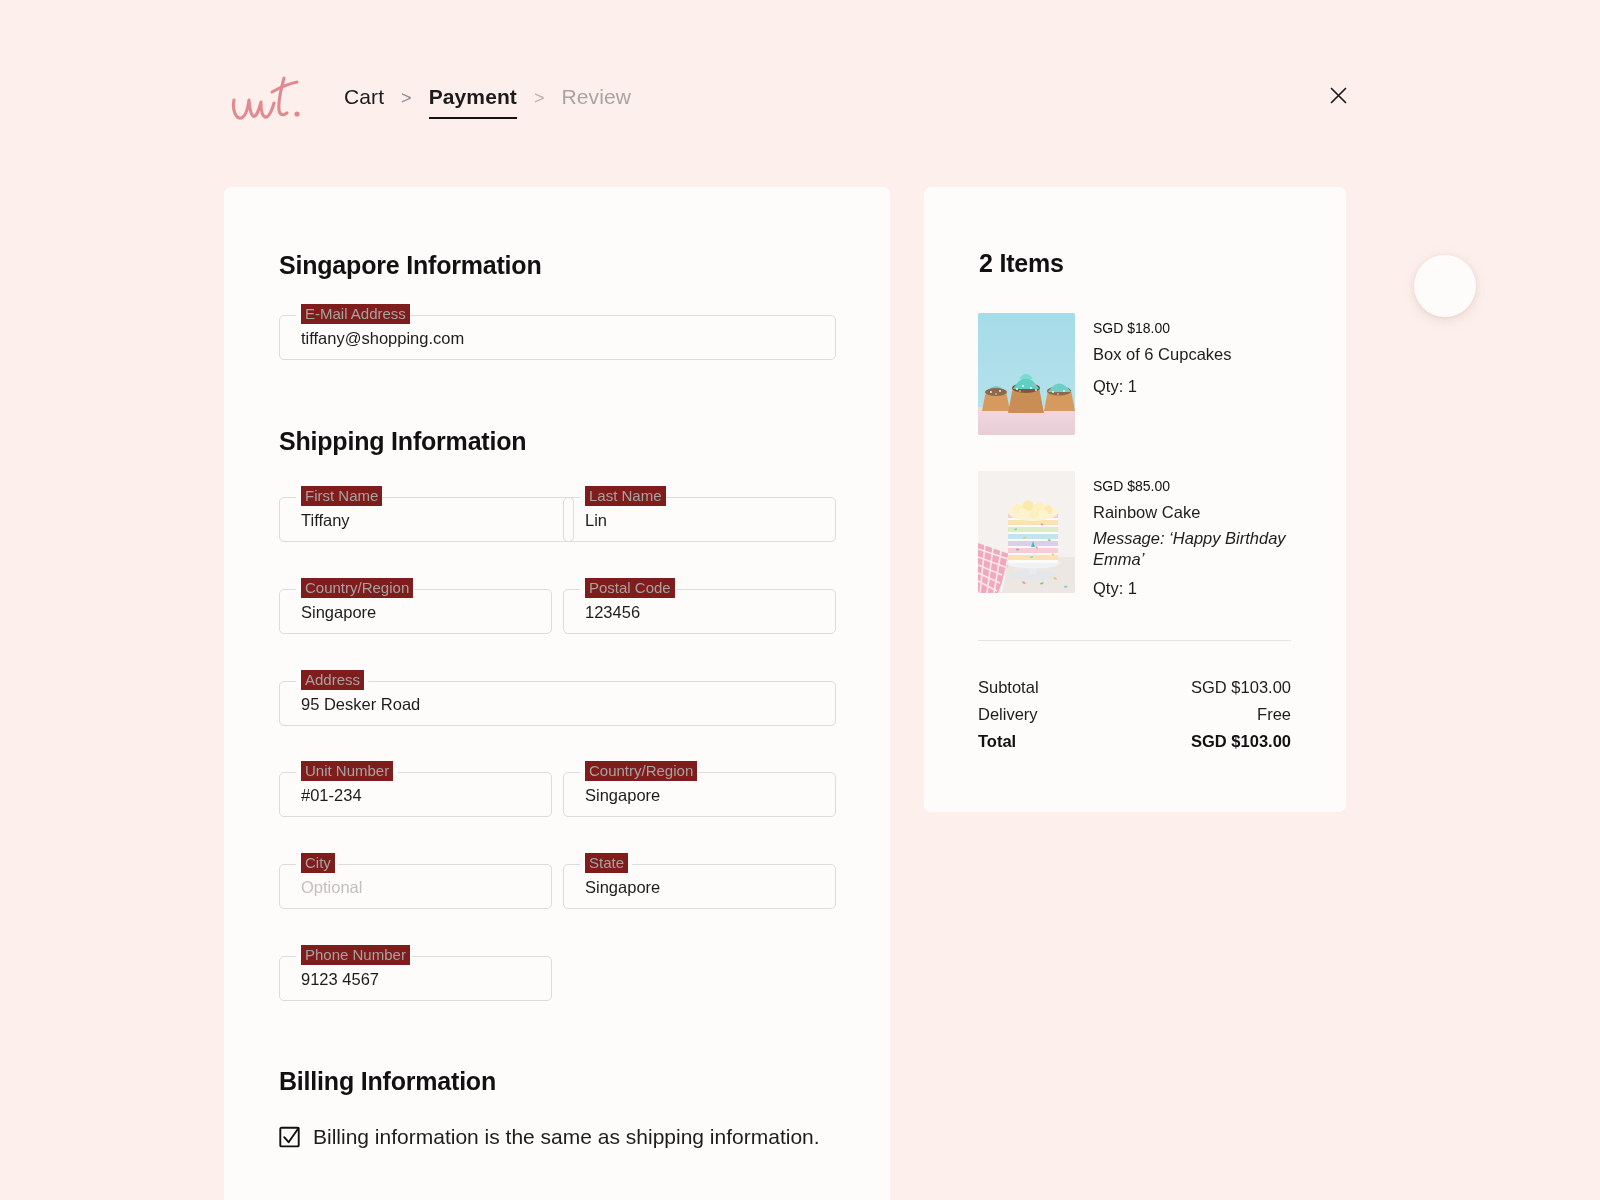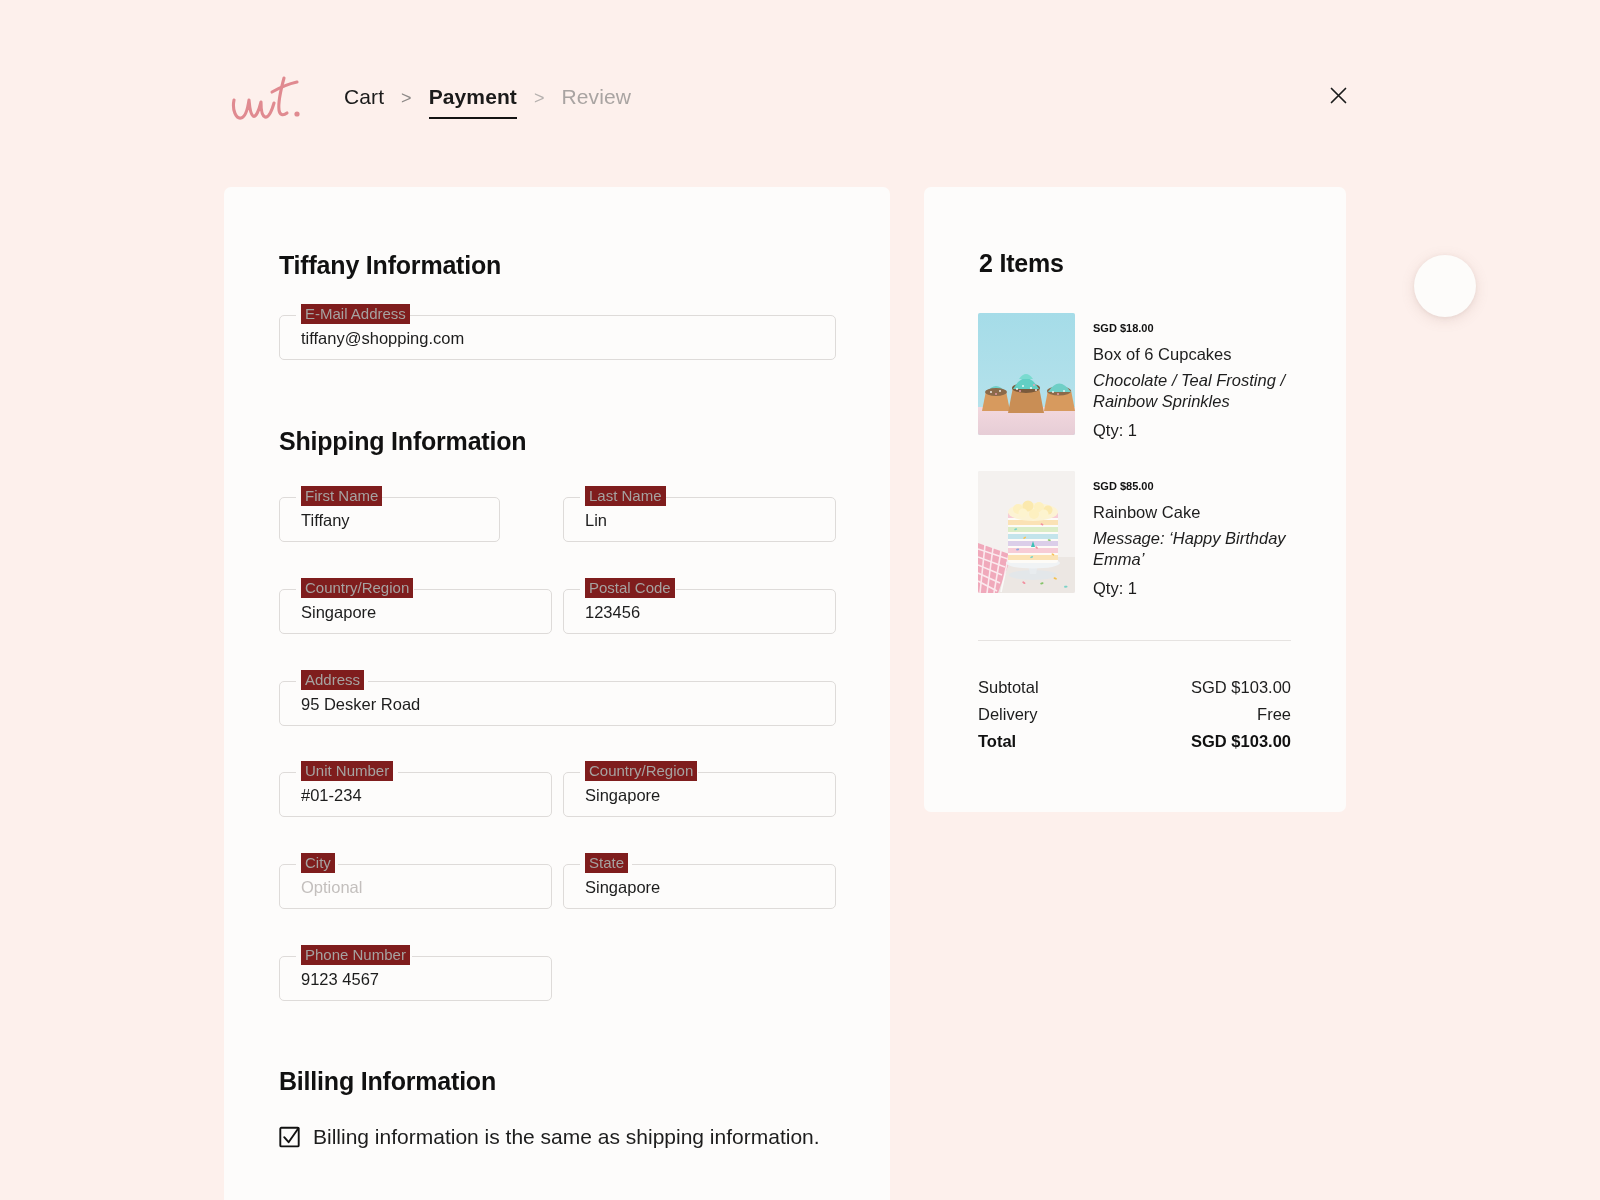--- a/index.html
+++ b/index.html
@@ -171,21 +171,21 @@
     top: 11px;
     font-size: 16.5px;
     color: #1d1d1d;
     line-height: 24px;
     white-space: nowrap;
   }
   .field .value.placeholder { color: #c3bfbd; }
 
   
   .f-email   { left: 55px;  top: 128px; width: 557px; }
-  .f-first   { left: 55px;  top: 310px; width: 221px; }
+  .f-first   { left: 55px;  top: 310px; width: 295px; }
   .f-last    { left: 339px; top: 310px; width: 273px; }
   .f-country { left: 55px;  top: 402px; width: 273px; }
   .f-postal  { left: 339px; top: 402px; width: 273px; }
   .f-address { left: 55px;  top: 494px; width: 557px; }
   .f-unit    { left: 55px;  top: 585px; width: 273px; }
   .f-country2{ left: 339px; top: 585px; width: 273px; }
   .f-city    { left: 55px;  top: 677px; width: 273px; text-align: right; }
   .f-state   { left: 339px; top: 677px; width: 273px; }
   .f-phone   { left: 55px;  top: 769px; width: 273px; }
 
@@ -234,22 +234,22 @@
     height: 122px;
     border-radius: 2px;
     overflow: hidden;
     flex: 0 0 97px;
     background: #eee;
   }
   .thumb svg { display: block; width: 100%; height: 100%; }
 
   .li-text { padding-top: 2px; }
   .li-price {
-    font-size: 11px;
-    font-weight: 700;
+    font-size: 14px;
+    font-weight: 400;
     color: #111;
     line-height: 26px;
     white-space: nowrap;
   }
   .li-name {
     font-size: 16.5px;
     color: #1d1d1d;
     line-height: 27px;
     white-space: nowrap;
   }
@@ -323,21 +323,21 @@
         <path d="M1.5 1.5 L15.5 15.5 M15.5 1.5 L1.5 15.5" stroke="#1b1b1b" stroke-width="1.7" stroke-linecap="round"></path>
       </svg>
     </div>
   </div>
 
   <div class="fab"></div>
 
   <div class="card form-card">
     <div class="form-inner">
 
-      <h2 class="section-title t-customer">Tiffany Information</h2>
+      <h2 class="section-title t-customer">Singapore Information</h2>
 
       <div class="field f-email">
         <div class="box"></div>
         <div class="notch" style="width:106px"></div>
         <span class="label">E-Mail Address</span>
         <span class="value">tiffany@shopping.com</span>
       </div>
 
       <h2 class="section-title t-shipping">Shipping Information</h2>
 
@@ -472,21 +472,20 @@
               <circle cx="42" cy="78" r="1"></circle>
                 <circle cx="56" cy="72" r="1"></circle>
               <circle cx="18" cy="81" r="1"></circle>
                 <circle cx="80" cy="81" r="1"></circle>
             </g>
           </svg>
         </div>
         <div class="li-text">
           <div class="li-price">SGD $18.00</div>
           <div class="li-name">Box of 6 Cupcakes</div>
-          <div class="li-variant">Chocolate / Teal Frosting / Rainbow Sprinkles</div>
           <div class="li-qty">Qty: 1</div>
         </div>
       </div>
 
       <div class="line-item li-2">
         <div class="thumb">
           <svg viewBox="0 0 97 122" preserveAspectRatio="xMidYMid slice">
             <rect width="97" height="122" fill="#f4f1ef"></rect>
             <rect y="86" width="97" height="36" fill="#ece7e3"></rect>
 

